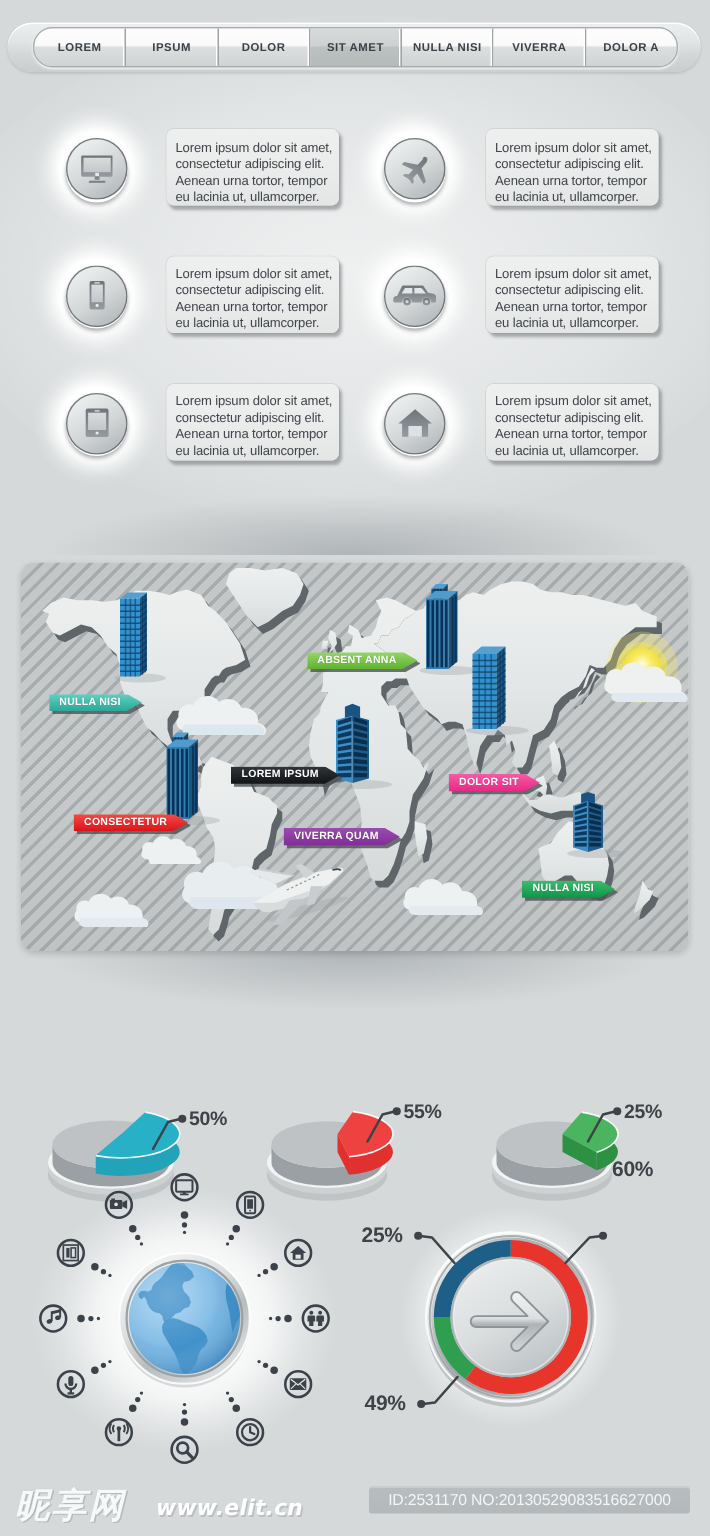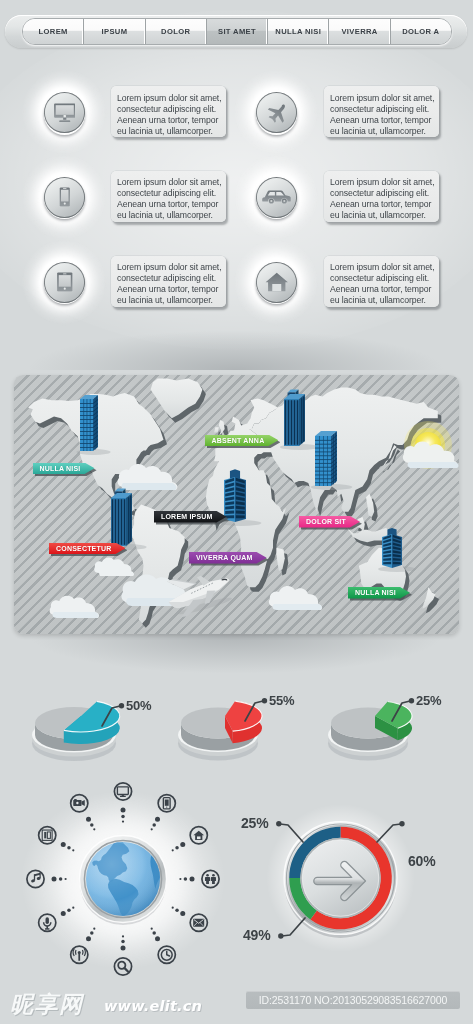--- a/index.html
+++ b/index.html
@@ -104,21 +104,21 @@
   .gaugewrap{position:absolute;left:0;top:0;width:473px;height:1024px;}
   .gaugelabel{position:absolute;font-size:14px;font-weight:bold;color:#3d4347;
     font-family:"Liberation Sans",sans-serif;letter-spacing:-.2px;}
 
 
   
   .globewrap{position:absolute;left:0;top:0;width:250px;height:1024px;}
 
 
   
-  .piewrap{position:absolute;left:0;top:690px;width:473px;height:90px;text-align:right;}
+  .piewrap{position:absolute;left:0;top:730px;width:473px;height:90px;text-align:right;}
   .piewrap svg{position:absolute;left:0;top:0;}
   .pielabel{position:absolute;font-size:13px;font-weight:bold;color:#3d4347;
     font-family:"Liberation Sans",sans-serif;letter-spacing:-.2px;}
 
 </style>
 </head>
 <body>
 
 <div class="page">
 
@@ -856,21 +856,21 @@
         <path d="M377,842 L393,825 L401,824"></path>
         <path d="M303,842 L288,825 L280,824"></path>
         <path d="M305,918 L290,935 L282,936"></path>
       </g>
       <g fill="#3d4347">
         <circle cx="402" cy="823.8" r="2.7"></circle>
         <circle cx="278.8" cy="823.8" r="2.7"></circle>
         <circle cx="280.8" cy="936" r="2.7"></circle>
       </g>
     </svg>
-    <div class="gaugelabel" style="left:408px;top:853px">60%</div>
+    <div class="gaugelabel" style="left:408px;top:771px">60%</div>
     <div class="gaugelabel" style="left:241px;top:815px">25%</div>
     <div class="gaugelabel" style="left:243px;top:927px">49%</div>
   </div>
 
   <div class="footer">
     <div class="wm-cn">昵享网</div>
     <div class="wm-url">www.elit.cn</div>
     <div class="idbar">
       <span>ID:2531170 NO:20130529083516627000</span>
     </div>

